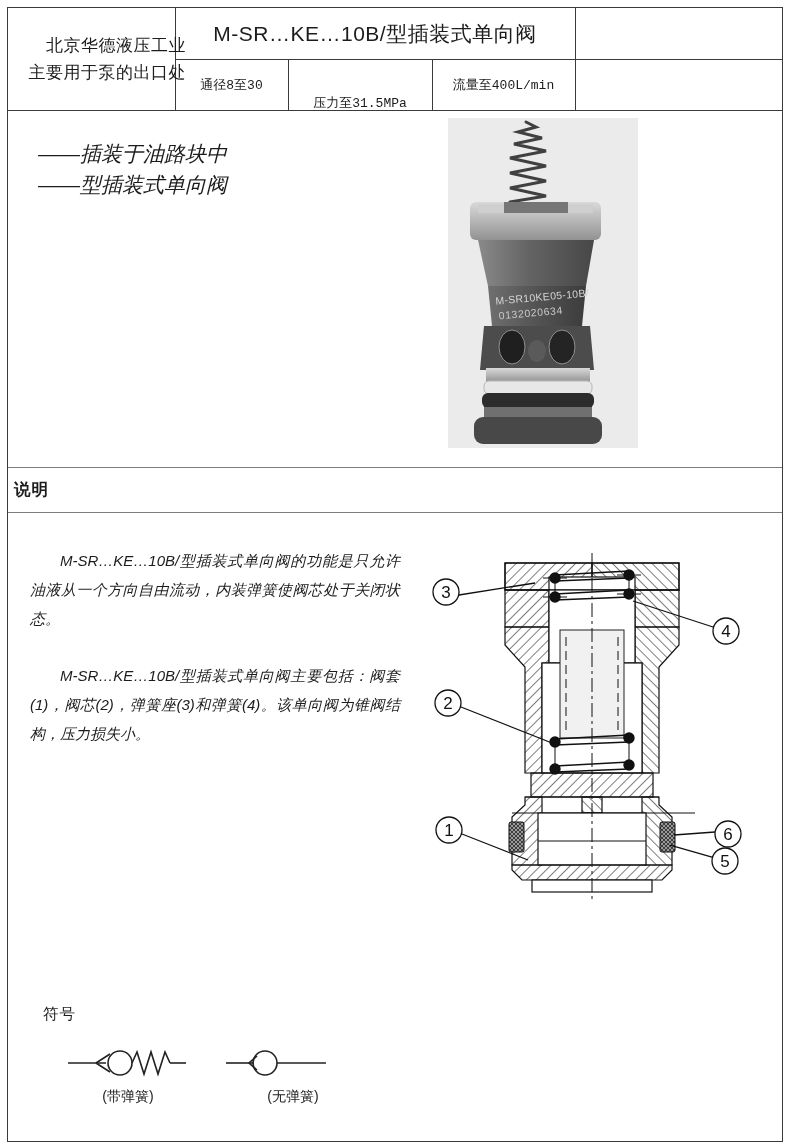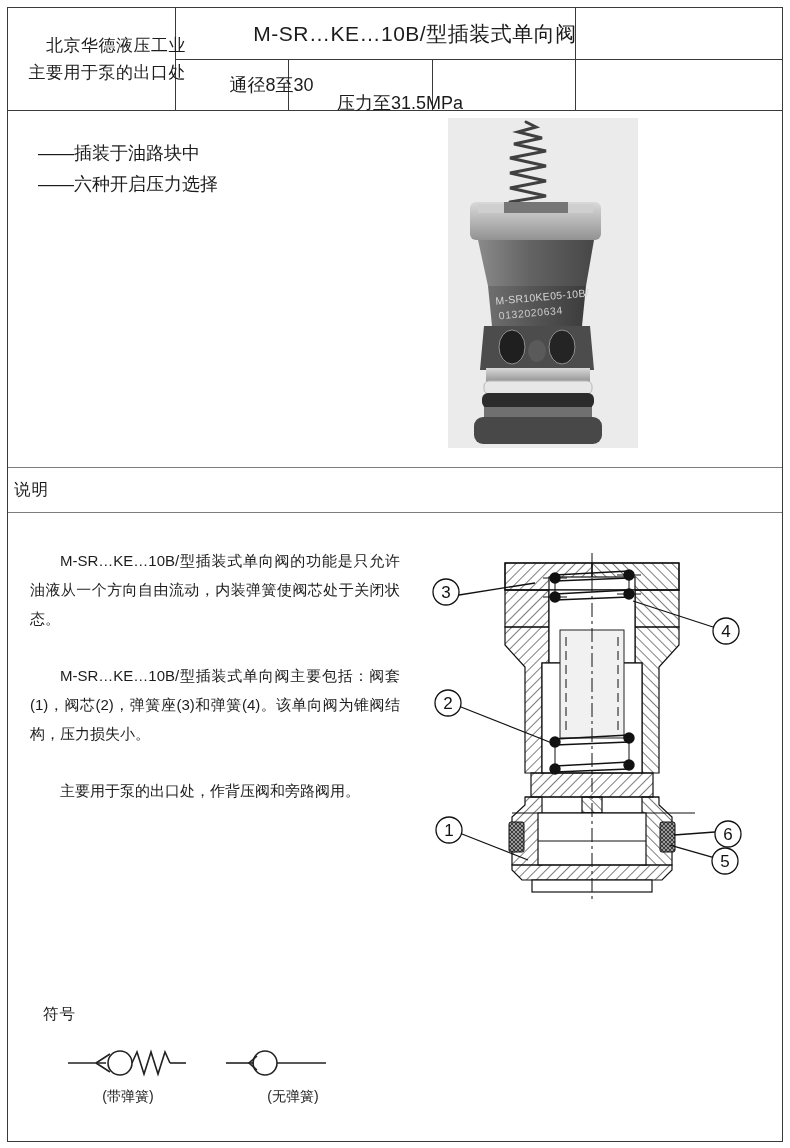--- a/index.html
+++ b/index.html
@@ -1,29 +1,29 @@
 <!DOCTYPE html>
 <html><head>
 <meta charset="utf-8">
 <style>
   html,body{margin:0;padding:0;background:#fff;}
   body{width:790px;height:1148px;position:relative;font-family:"Liberation Sans","DejaVu Sans",sans-serif;color:#1c1c1c;}
   .page{position:absolute;left:7px;top:7px;width:774px;height:1133px;border:1px solid #3a3a3a;background:#fff;}
   .abs{position:absolute;}
   .vline{position:absolute;width:1px;background:#3a3a3a;}
   .hline{position:absolute;height:1px;background:#3a3a3a;}
-  .cell{position:absolute;display:flex;align-items:center;justify-content:center;text-align:center;padding-left:40px;}
+  .cell{position:absolute;display:flex;align-items:center;justify-content:center;text-align:center;}
   .company{flex-direction:column;font-size:17px;line-height:27px;letter-spacing:.5px;align-items:flex-end;padding-left:11px;justify-content:center;}
   .title{font-size:21px;letter-spacing:.5px;}
   .doccode{font-size:18px;}
-  .spec{font-size:18px;}
-  .features{position:absolute;left:30px;top:130px;font-size:18px;line-height:31px;}
+  .spec{font-size:13px;font-family:Liberation Mono, monospace;}
+  .features{position:absolute;left:30px;top:130px;font-size:21px;line-height:31px;font-style:italic;}
   .secband{position:absolute;left:0;top:459px;width:774px;height:44px;border-top:1px solid #7d7d7d;border-bottom:1px solid #7d7d7d;display:flex;align-items:center;}
-  .secband span{font-size:16.5px;padding-left:6px;letter-spacing:1px;}
-  .desc{position:absolute;left:22px;top:538px;width:370px;font-size:15px;line-height:29px;text-align:justify;}
+  .secband span{font-size:16.5px;padding-left:6px;letter-spacing:1px;font-weight:bold;}
+  .desc{position:absolute;left:22px;top:538px;width:370px;font-size:15px;line-height:29px;text-align:justify;font-style:italic;}
   .desc p{margin:0 0 28px 0;text-indent:2em;}
   .symtitle{position:absolute;left:35px;top:996px;font-size:15.5px;letter-spacing:1px;}
   .symlabel{position:absolute;top:1080px;width:110px;text-align:center;font-size:14px;}
 </style>
 </head>
 <body>
 
 <div class="page">
 
   <div class="vline" style="left:167px;top:0;height:102px;"></div>
@@ -33,24 +33,25 @@
   <div class="hline" style="left:167px;top:51px;width:607px;"></div>
   <div class="hline" style="left:0;top:102px;width:774px;"></div>
 
   <div class="cell company" style="left:0;top:0;width:167px;height:102px;">
     <span>北京华德液压工业</span>
     <span>主要用于泵的出口处</span>
   </div>
   <div class="cell title" style="left:167px;top:0;width:400px;height:51px;">M-SR…KE…10B/型插装式单向阀</div>
   <div class="cell spec" style="left:167px;top:51px;width:113px;height:51px;">通径8至30</div>
   <div class="cell spec" style="left:280px;top:69px;width:144px;height:51px;">压力至31.5MPa</div>
+  <div class="cell spec" style="left:424px;top:51px;width:143px;height:51px;">流量至400L/min</div>
 
   <div class="features">
     <div>——插装于油路块中</div>
-    <div>——六种开启压力选择</div>
+    <div>——型插装式单向阀</div>
   </div>
 
   <svg class="abs" style="left:440px;top:110px;" width="190" height="330" viewBox="0 0 190 330">
     <defs>
       <linearGradient id="gMetal" x1="0" y1="0" x2="0" y2="1">
         <stop offset="0" stop-color="#d9d9d9"></stop>
           <stop offset="1" stop-color="#929292"></stop>
       </linearGradient>
       <linearGradient id="gCyl" x1="0" y1="0" x2="1" y2="0">
         <stop offset="0" stop-color="#8a8a8a"></stop>
@@ -85,21 +86,20 @@
     <rect x="26" y="299" width="128" height="27" rx="9" fill="#484848"></rect>
   </svg>
 
   <div class="secband">
     <span>说明</span>
   </div>
 
   <div class="desc">
     <p>M-SR…KE…10B/型插装式单向阀的功能是只允许油液从一个方向自由流动，内装弹簧使阀芯处于关闭状态。</p>
     <p>M-SR…KE…10B/型插装式单向阀主要包括：阀套(1)，阀芯(2)，弹簧座(3)和弹簧(4)。该单向阀为锥阀结构，压力损失小。</p>
-    <p>主要用于泵的出口处，作背压阀和旁路阀用。</p>
   </div>
 
   <svg class="abs" style="left:417px;top:537px;" width="355" height="365" viewBox="0 0 355 365">
     <defs>
       <pattern id="hL" width="7" height="7" patternUnits="userSpaceOnUse" patternTransform="rotate(45)">
         <line x1="0" y1="0" x2="0" y2="7" stroke="#111" stroke-width="1.1"></line>
       </pattern>
       <pattern id="hR" width="7" height="7" patternUnits="userSpaceOnUse" patternTransform="rotate(-45)">
         <line x1="0" y1="0" x2="0" y2="7" stroke="#111" stroke-width="1.1"></line>
       </pattern>

